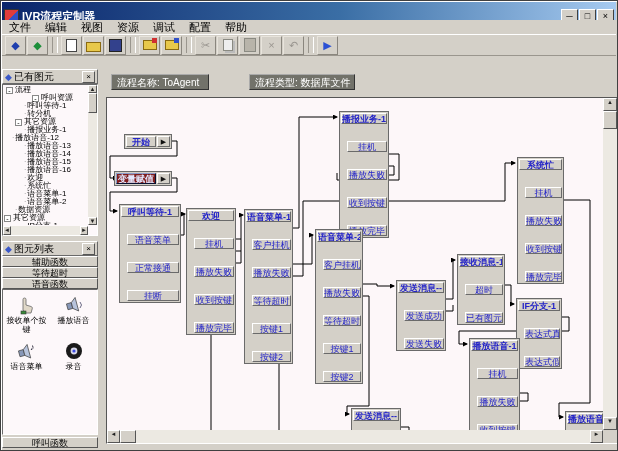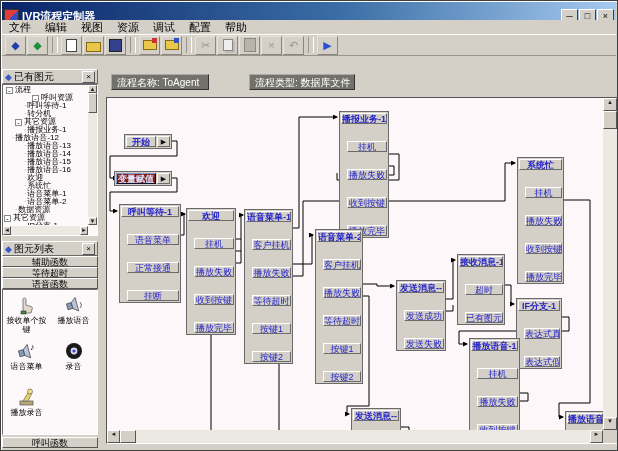--- a/index.html
+++ b/index.html
@@ -295,28 +295,20 @@
           <div class="pal-label">语音菜单</div>
         </div>
         <div class="pal-cell">
           <svg viewBox="0 0 22 22">
             <circle cx="11" cy="11" r="8" fill="#1a1a1a"></circle>
             <circle cx="11" cy="11" r="3.4" fill="#d8d8e8"></circle>
             <circle cx="11" cy="11" r="1.6" fill="#3a4ae0"></circle>
           </svg>
           <div class="pal-label">录音</div>
         </div>
-        <div class="pal-cell">
-          <svg viewBox="0 0 22 22">
-            <rect x="4" y="15" width="13" height="4" fill="#b8a878" stroke="#555" stroke-width="0.7"></rect>
-            <polygon points="7,15 13,5 16,7 12,15" fill="#e8d060" stroke="#666" stroke-width="0.7"></polygon>
-            <circle cx="14" cy="5.5" r="2.5" fill="#f0e080" stroke="#666" stroke-width="0.7"></circle>
-          </svg>
-          <div class="pal-label">播放录音</div>
-        </div>
       </div>
     <div id="call-section" class="section-btn">呼叫函数</div>
   </div>
 
   <div id="main">
     <div id="flow-name" class="flow-label">
       <span>流程名称:</span>
       <span>ToAgent</span>
     </div>
     <div id="flow-type" class="flow-label">

